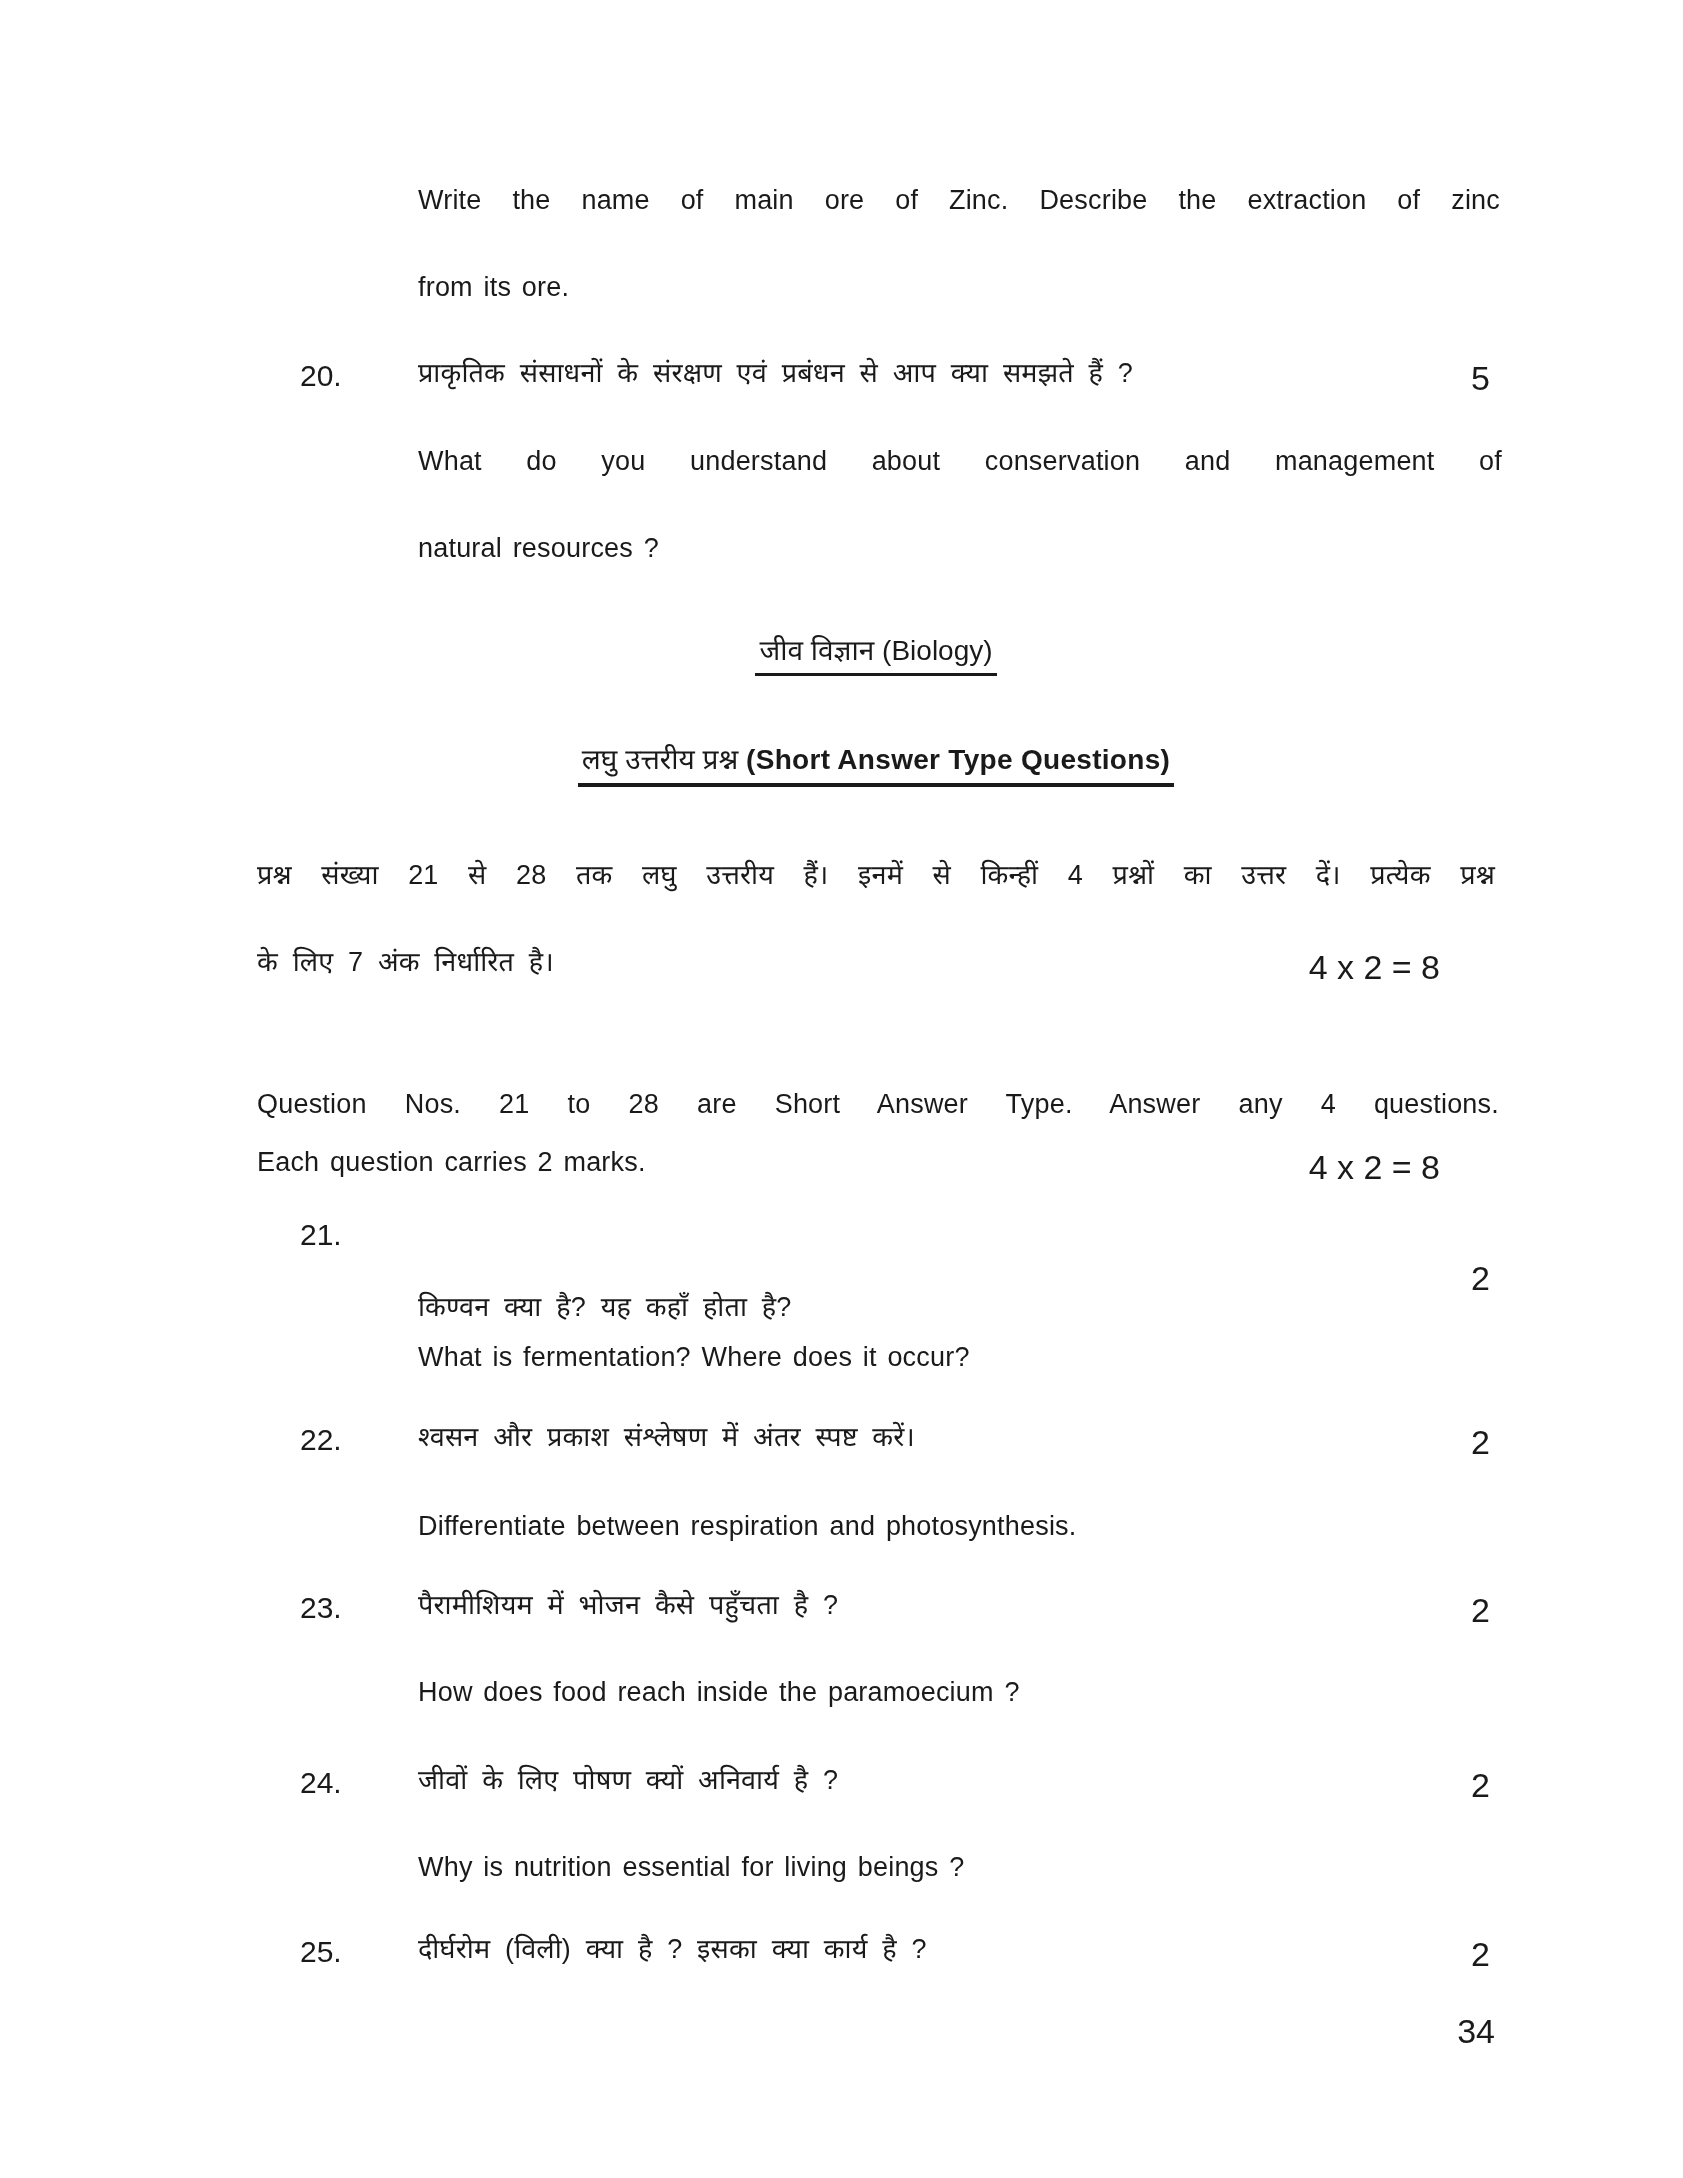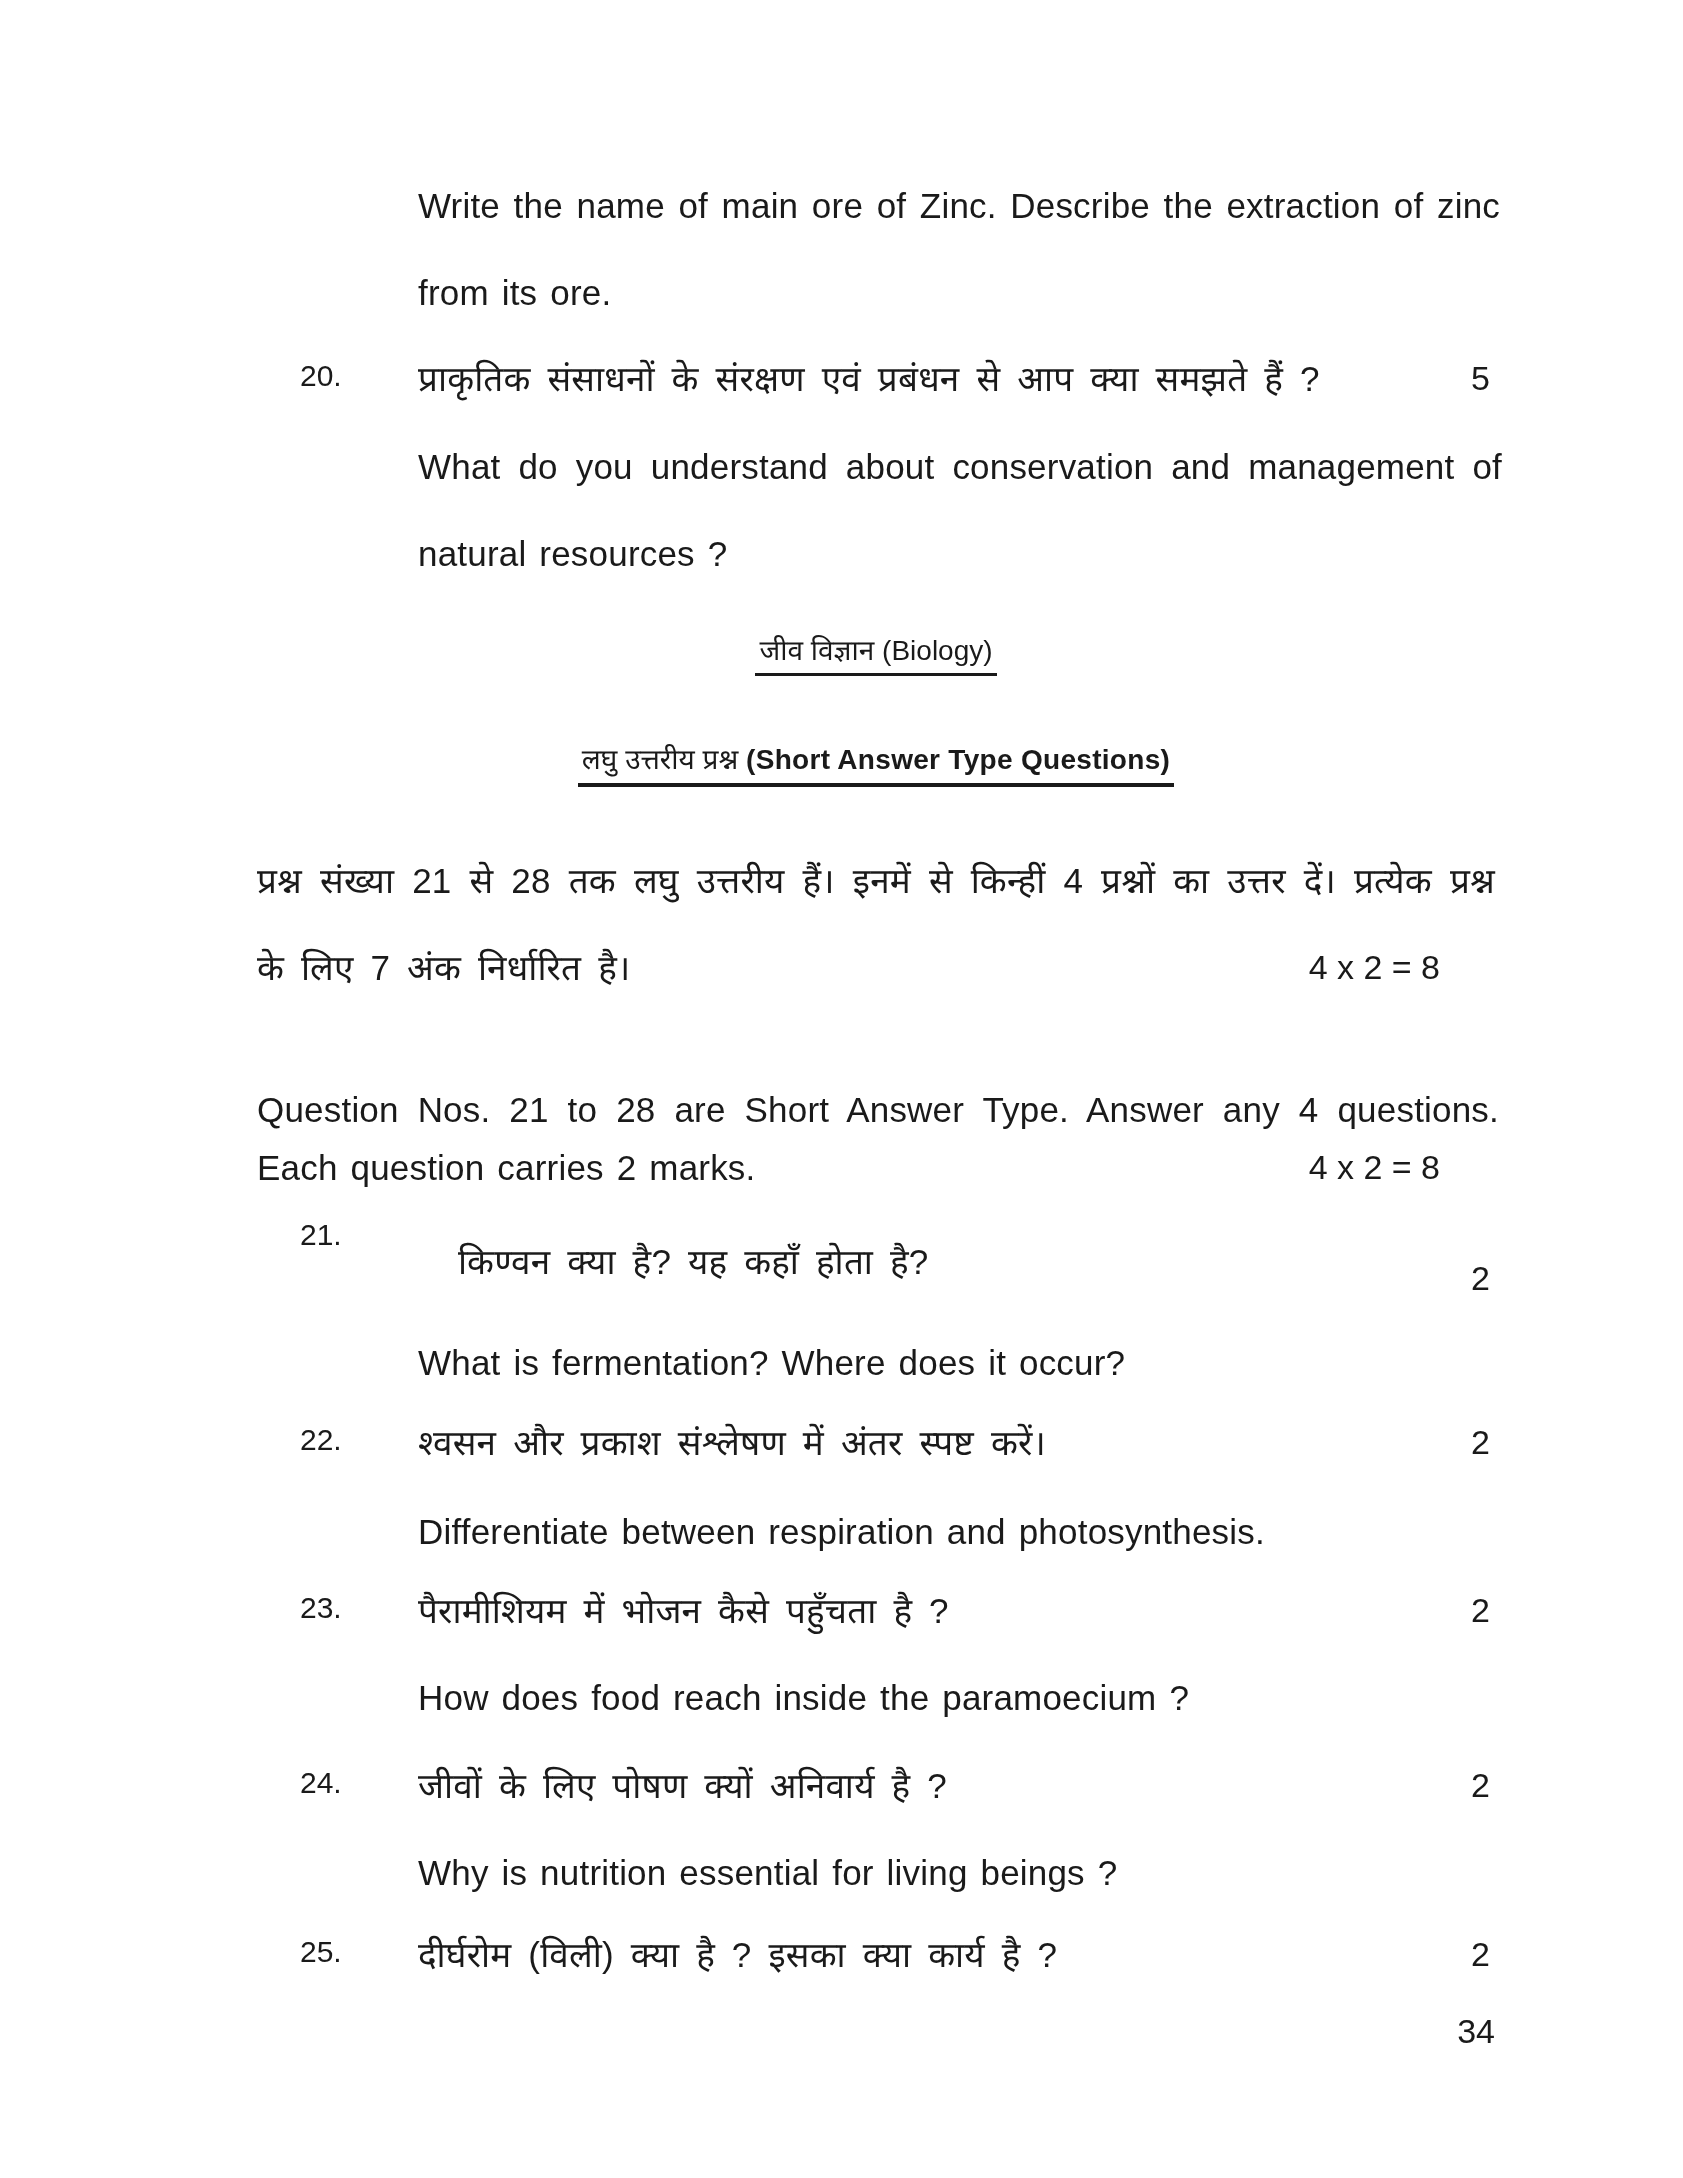--- a/index.html
+++ b/index.html
@@ -12,21 +12,21 @@
     width: 1683px;
     height: 2178px;
     margin: 0 auto;
     background: #ffffff;
     font-family: "Liberation Sans", "DejaVu Sans", sans-serif;
     color: #1a1a1a;
     overflow: hidden;
   }
   .line {
     position: absolute;
-    font-size: 35px;
+    font-size: 27px;
     line-height: 1.25;
     white-space: nowrap;
     letter-spacing: 0.2px;
   }
   .just {
     white-space: normal;
     text-align: justify;
     text-align-last: justify;
     -moz-text-align-last: justify;
     text-justify: inter-word;
@@ -105,21 +105,21 @@
 
   <div class="line just hindi-line" style="top:859px; left:257px; width:1238px;">प्रश्न संख्या 21 से 28 तक लघु उत्तरीय हैं। इनमें से किन्हीं 4 प्रश्नों का उत्तर दें। प्रत्येक प्रश्न</div>
   <div class="line hindi-line" style="top:946px; left:257px;">के लिए 7 अंक निर्धारित है।</div>
   <div class="marks" style="top:946px; right:243px;">4 x 2 = 8</div>
 
   <div class="line just en-line" style="top:1062px; left:257px; width:1242px;margin-top:26px;">Question Nos. 21 to 28 are Short Answer Type. Answer any 4 questions.</div>
   <div class="line en-line" style="top:1146px; left:257px;">Each question carries 2 marks.</div>
   <div class="marks" style="top:1146px; right:243px;">4 x 2 = 8</div>
 
   <div class="qnum" style="top:1216px; left:300px;">21.</div>
-  <div class="line hindi-line" style="top:1240px; left:418px;margin-left:40px;">किण्वन क्या है? यह कहाँ होता है?</div>
+  <div class="line hindi-line" style="top:1291px; left:418px;">किण्वन क्या है? यह कहाँ होता है?</div>
   <div class="marks" style="top:1257px; right:193px;">2</div>
   <div class="line en-line" style="top:1341px; left:418px;">What is fermentation? Where does it occur?</div>
 
   <div class="qnum" style="top:1421px; left:300px;">22.</div>
   <div class="line hindi-line" style="top:1421px; left:418px;">श्वसन और प्रकाश संश्लेषण में अंतर स्पष्ट करें।</div>
   <div class="marks" style="top:1421px; right:193px;">2</div>
   <div class="line en-line" style="top:1510px; left:418px;">Differentiate between respiration and photosynthesis.</div>
 
   <div class="qnum" style="top:1589px; left:300px;">23.</div>
   <div class="line hindi-line" style="top:1589px; left:418px;">पैरामीशियम में भोजन कैसे पहुँचता है ?</div>

